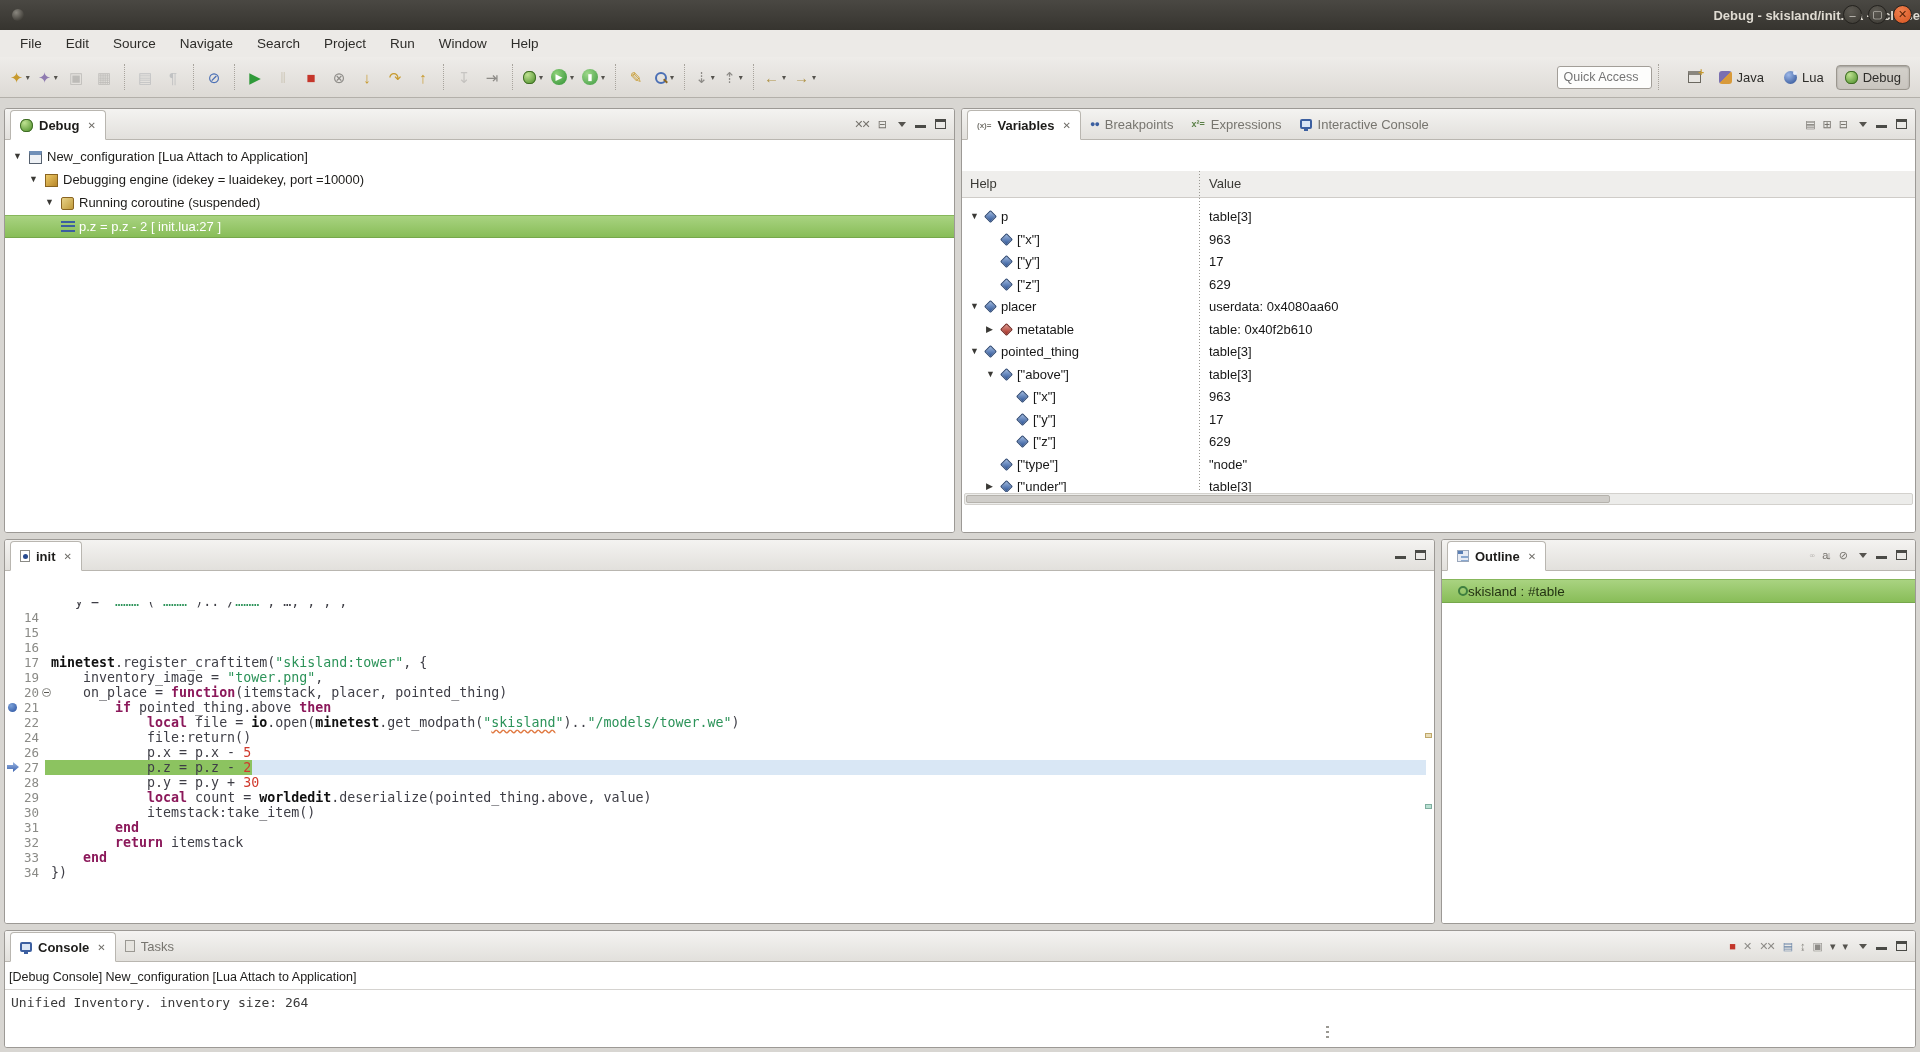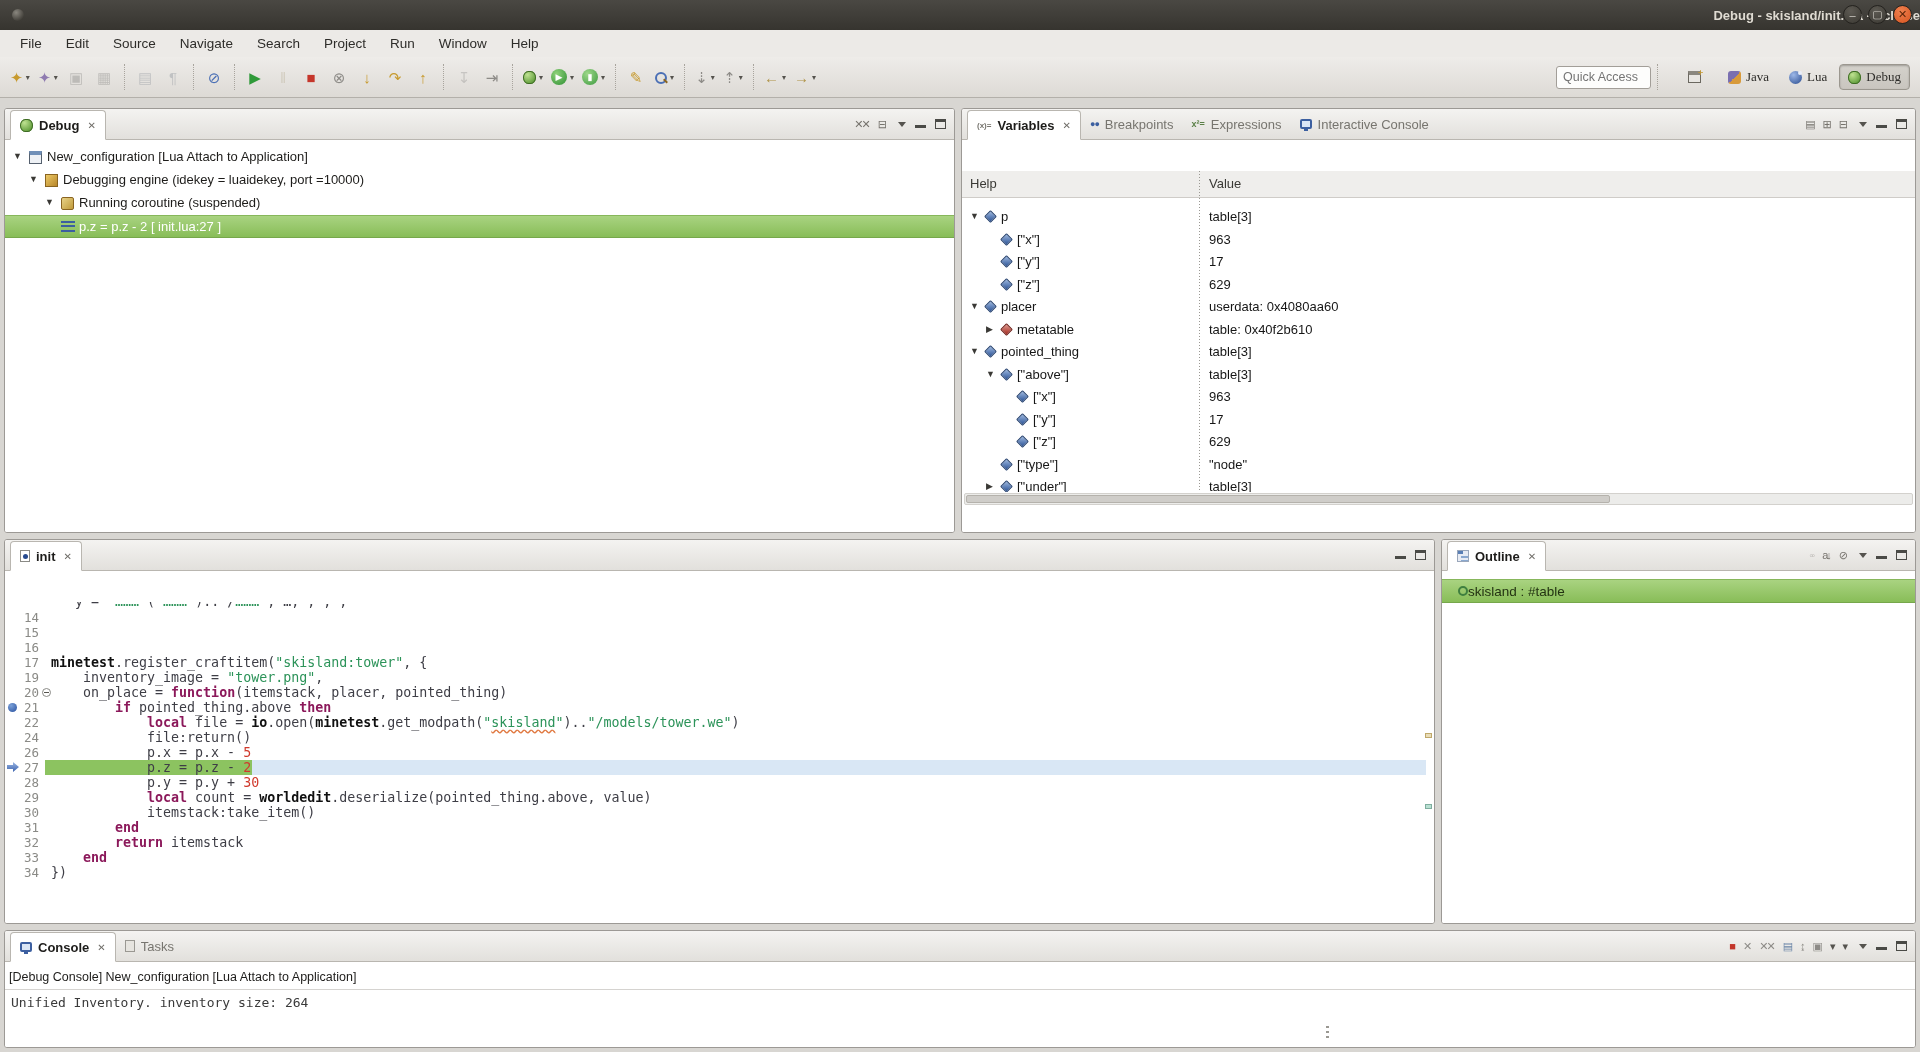--- a/index.html
+++ b/index.html
@@ -39,21 +39,21 @@
   .ic-bug { width:13px; height:13px; border-radius:50%/60%;
     background:radial-gradient(circle at 35% 30%, #bfe291, #5f9c3a 75%); box-shadow:inset 0 0 0 1px #3f6b26; }
   .ic-mag { width:13px; height:13px; position:relative; }
   .ic-mag::before { content:""; position:absolute; left:1px; top:1px; width:8px; height:8px;
     border:2px solid #4a6fb5; border-radius:50%; }
   .ic-mag::after { content:""; position:absolute; left:9px; top:9px; width:5px; height:2px;
     background:#8a6420; transform:rotate(45deg); }
   .toolbar-right { margin-left:auto; display:flex; align-items:center; padding-right:10px; }
   .quick-access { width:95px; height:23px; border:1px solid #a29e98; border-radius:3px; background:#fdfdfc;
     font-size:12.5px; color:#8b8880; padding:0 6px; font-family:"Liberation Sans",sans-serif; }
-  .persp-bar { display:flex; align-items:center; margin-left:16px; gap:12px;font-family:Liberation Serif, serif; }
+  .persp-bar { display:flex; align-items:center; margin-left:16px; gap:2px; }
   .persp-btn { display:flex; align-items:center; gap:5px; padding:4px 8px; border-radius:4px; font-size:13px; color:#2e2d2a; }
   .persp-btn.active { background:linear-gradient(#d4d1cb,#c9c5bf); box-shadow:inset 0 1px 2px rgba(0,0,0,.25); border:1px solid #9b978f; }
   .ic-persp { width:13px; height:12px; border:1px solid #6b6860; border-top:4px solid #8a877f; background:#e8e6e2; position:relative; }
   .ic-persp::after { content:"+"; position:absolute; right:-4px; top:-8px; color:#c79a2e; font-size:10px; font-weight:bold; }
   .ic-java { width:13px; height:13px; border-radius:3px; background:linear-gradient(135deg,#7a6fb0 50%, #d89a3a 50%); }
   .ic-lua { width:13px; height:13px; border-radius:50%; background:radial-gradient(circle at 35% 30%, #9db8e8, #274a8f); position:relative; }
   .ic-lua::after { content:""; position:absolute; right:0px; top:0px; width:4px; height:4px; border-radius:50%; background:#e9eef8; }
 
   
   .panel { position:absolute; background:#fff; border:1px solid #9c9995; border-radius:3px; overflow:hidden; }

